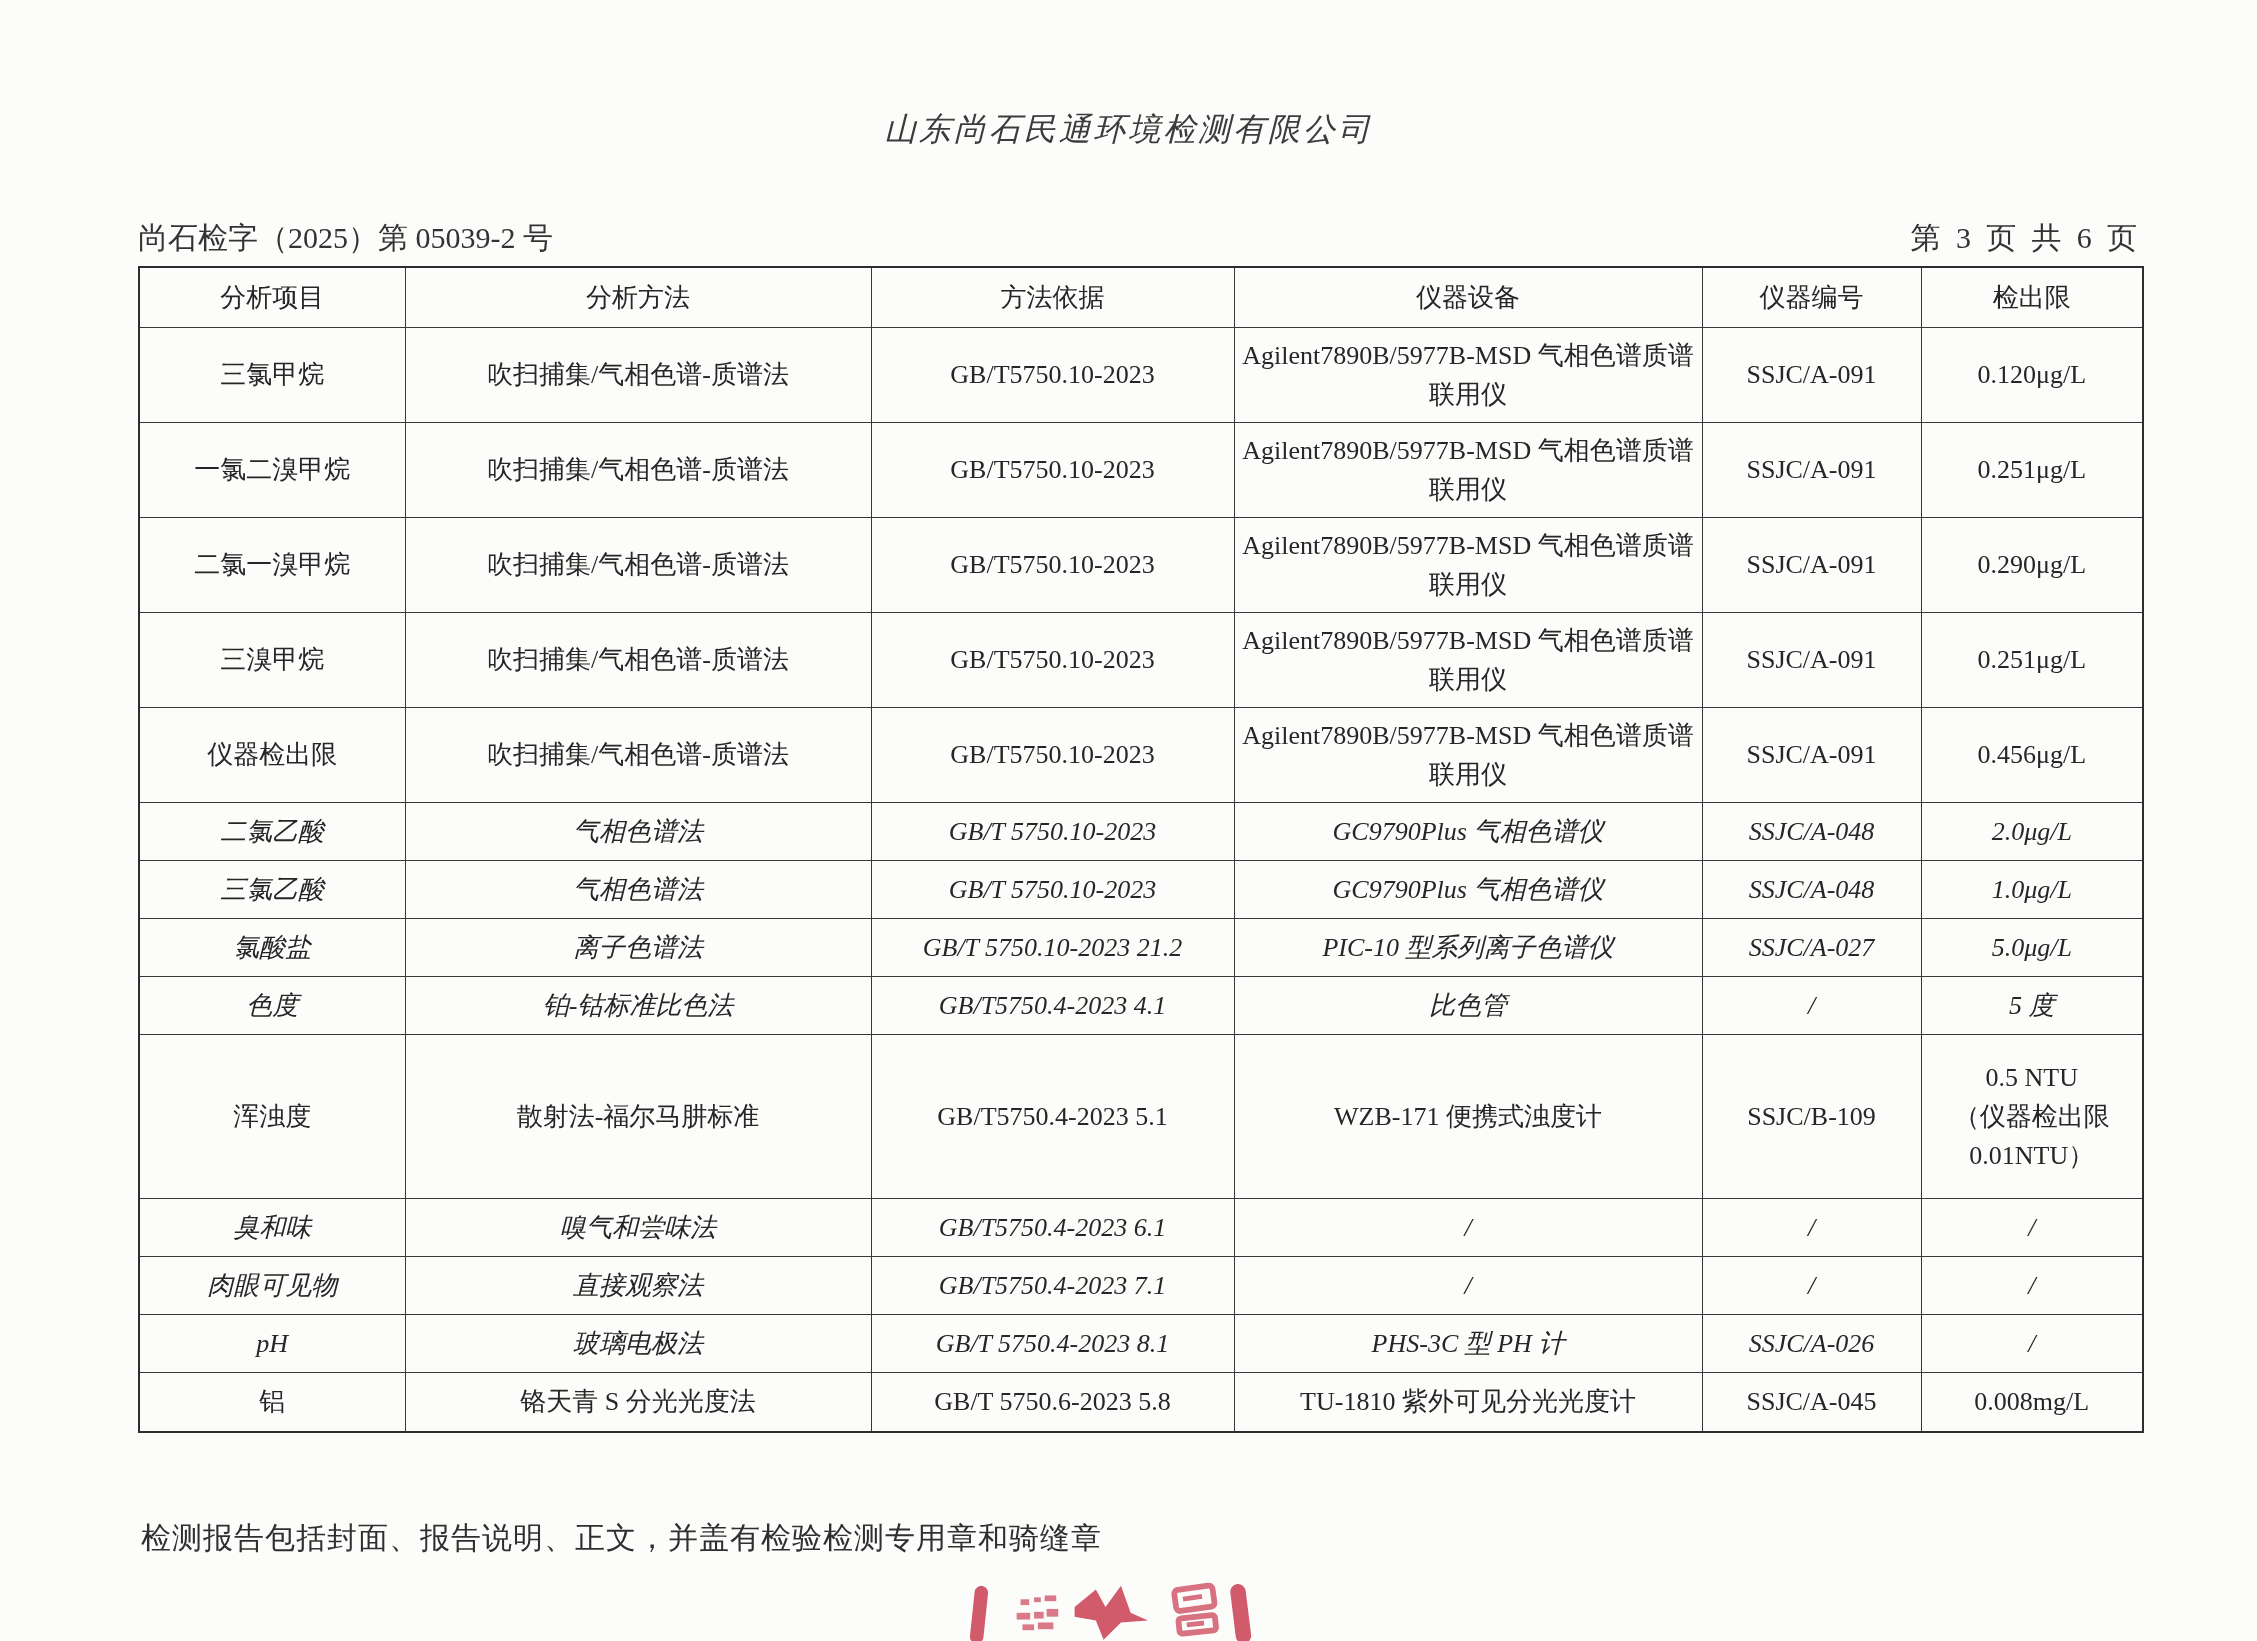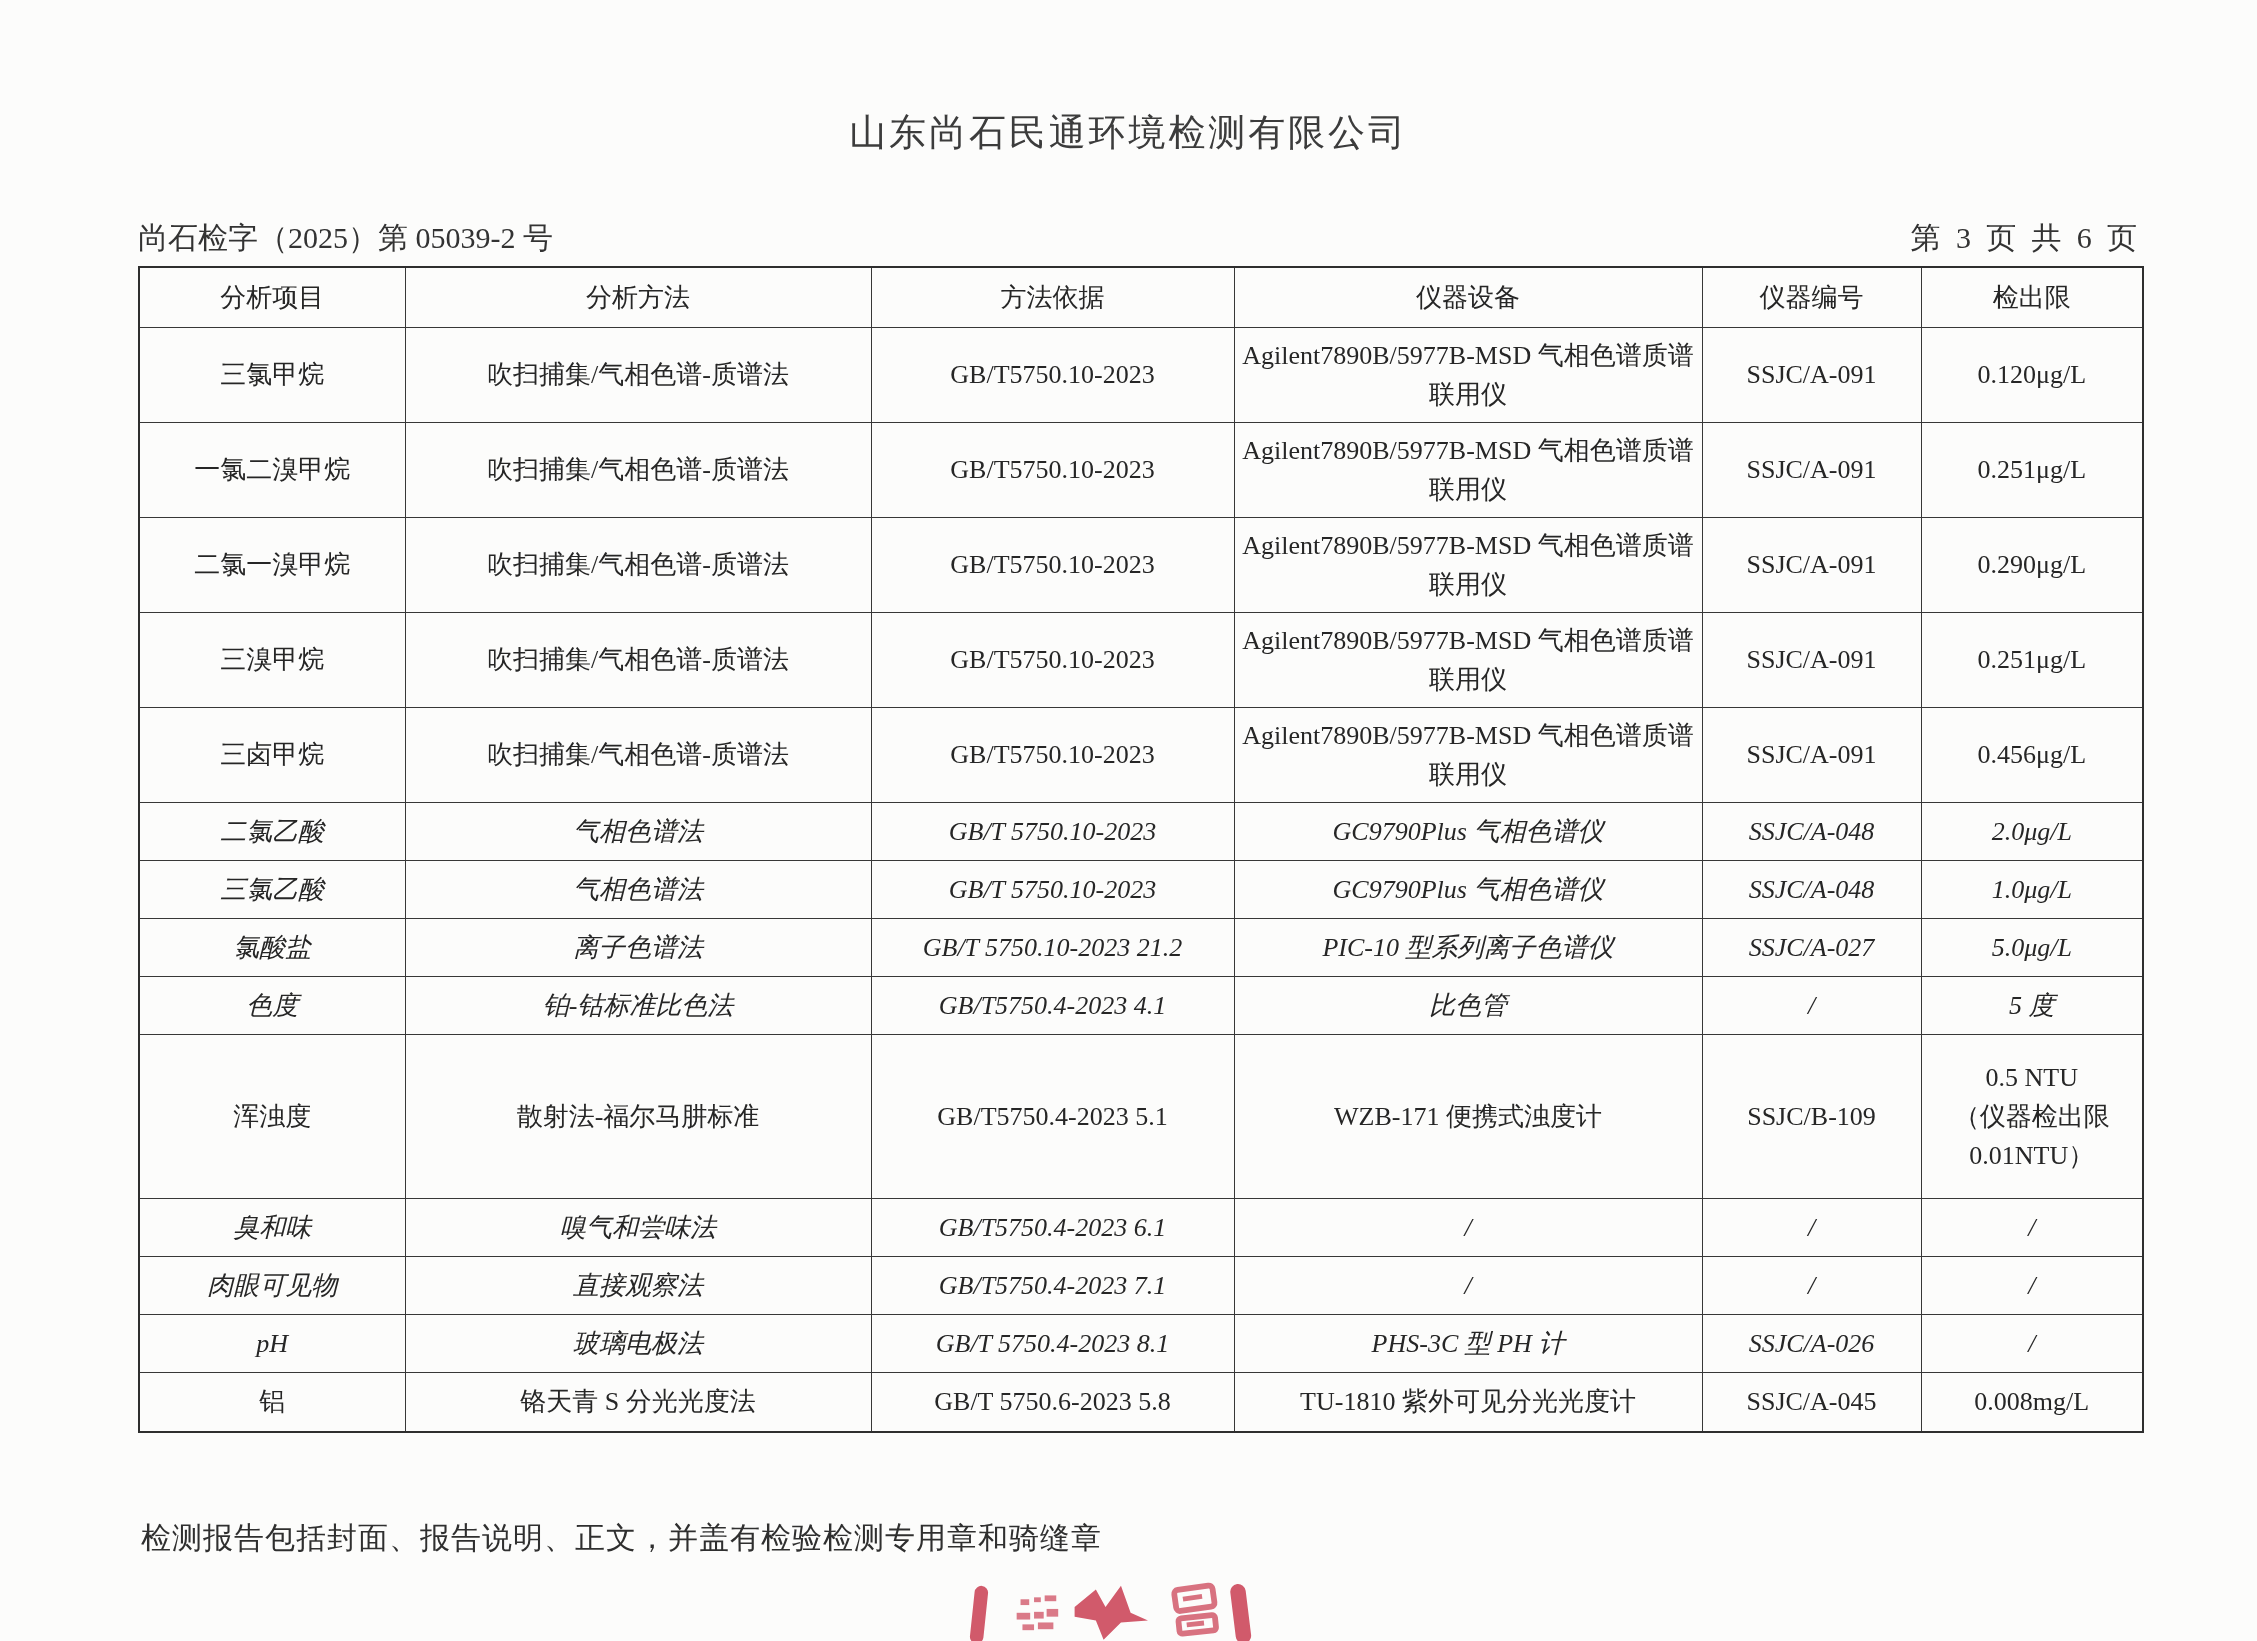--- a/index.html
+++ b/index.html
@@ -4,21 +4,21 @@
 <style>
   html,body { margin:0; padding:0; background:#ffffff; }
   .page {
     position:relative; width:2257px; height:1641px;
     background:#fcfcfb; overflow:hidden;
     font-family:"Liberation Serif","DejaVu Serif",serif;
     color:#2d2d2d;
   }
   .company-title {
     position:absolute; top:108px; left:0; width:100%;
-    text-align:center; font-size:37px; letter-spacing:2.9px; color:#3c3c3c;
+    text-align:center; font-size:32px; letter-spacing:2.9px; color:#3c3c3c;font-style:italic;
   }
   .meta-row {
     position:absolute; top:218px; left:138px; width:2003px;
     display:flex; justify-content:space-between; align-items:flex-end;
     font-size:30px; color:#333;
   }
   .page-info { letter-spacing:3.9px; }
   table.report {
     position:absolute; top:266px; left:138px; width:2004px;
     border-collapse:collapse; table-layout:fixed;
@@ -97,21 +97,21 @@
       </tr>
       <tr class="rt">
         <td>三溴甲烷</td>
         <td>吹扫捕集/气相色谱-质谱法</td>
         <td>GB/T5750.10-2023</td>
         <td>Agilent7890B/5977B-MSD 气相色谱质谱联用仪</td>
         <td>SSJC/A-091</td>
         <td>0.251μg/L</td>
       </tr>
       <tr class="rt">
-        <td>三卤甲烷</td>
+        <td>仪器检出限</td>
         <td>吹扫捕集/气相色谱-质谱法</td>
         <td>GB/T5750.10-2023</td>
         <td>Agilent7890B/5977B-MSD 气相色谱质谱联用仪</td>
         <td>SSJC/A-091</td>
         <td>0.456μg/L</td>
       </tr>
       <tr class="rs">
         <td>二氯乙酸</td>
         <td>气相色谱法</td>
         <td>GB/T 5750.10-2023</td>

